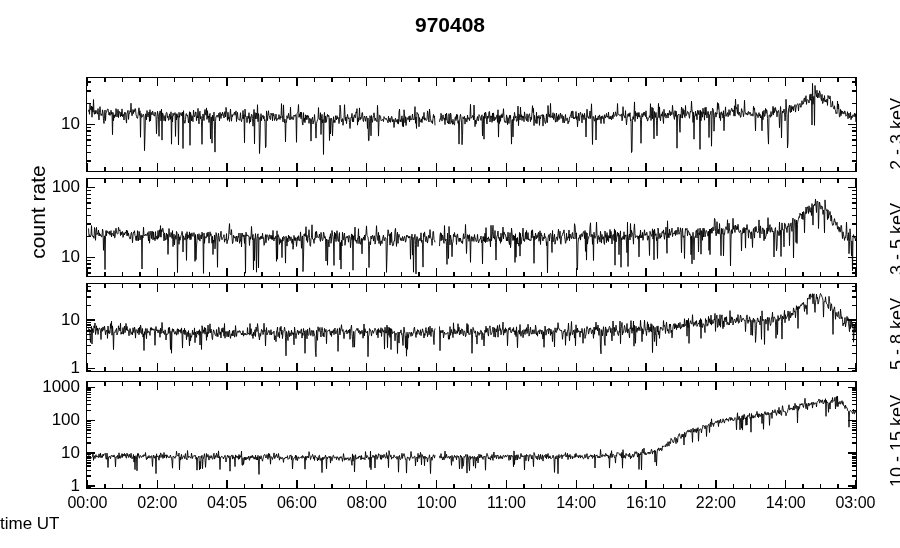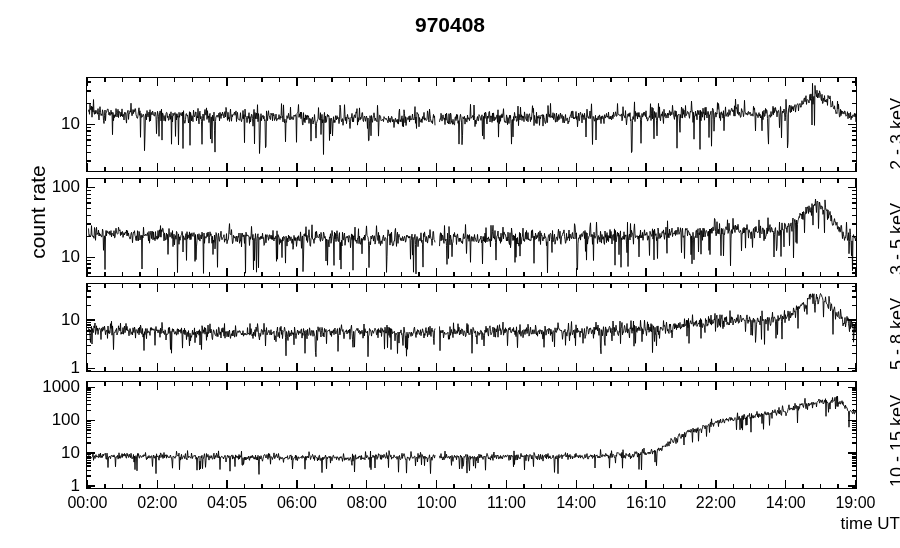--- a/index.html
+++ b/index.html
@@ -57,21 +57,21 @@
     transform-origin: 50% 50%;
     white-space: nowrap;
   }
 
   
   .xlabel-main {
     position: absolute;
     left: 0;
     top: 514px;
     width: 900px;
-    text-align: right;
+    text-align: left;
     font-size: 17px;
   }
 
   
   .panel {
     position: absolute;
     border: 1.4px solid #000;
     box-sizing: border-box;
     background: #fff;
     overflow: hidden;
@@ -669,16 +669,16 @@
       <div class="xtick-label" style="left: 117.318px; width: 80px; top: 495px;">02:00</div>
       <div class="xtick-label" style="left: 187.136px; width: 80px; top: 495px;">04:05</div>
       <div class="xtick-label" style="left: 256.955px; width: 80px; top: 495px;">06:00</div>
       <div class="xtick-label" style="left: 326.773px; width: 80px; top: 495px;">08:00</div>
       <div class="xtick-label" style="left: 396.591px; width: 80px; top: 495px;">10:00</div>
       <div class="xtick-label" style="left: 466.409px; width: 80px; top: 495px;">11:00</div>
       <div class="xtick-label" style="left: 536.227px; width: 80px; top: 495px;">14:00</div>
       <div class="xtick-label" style="left: 606.045px; width: 80px; top: 495px;">16:10</div>
       <div class="xtick-label" style="left: 675.864px; width: 80px; top: 495px;">22:00</div>
       <div class="xtick-label" style="left: 745.682px; width: 80px; top: 495px;">14:00</div>
-      <div class="xtick-label" style="left: 815.5px; width: 80px; top: 495px;">19:00</div>
+      <div class="xtick-label" style="left: 815.5px; width: 80px; top: 495px;">03:00</div>
     </div>
 
 </div>
 
 </body></html>

